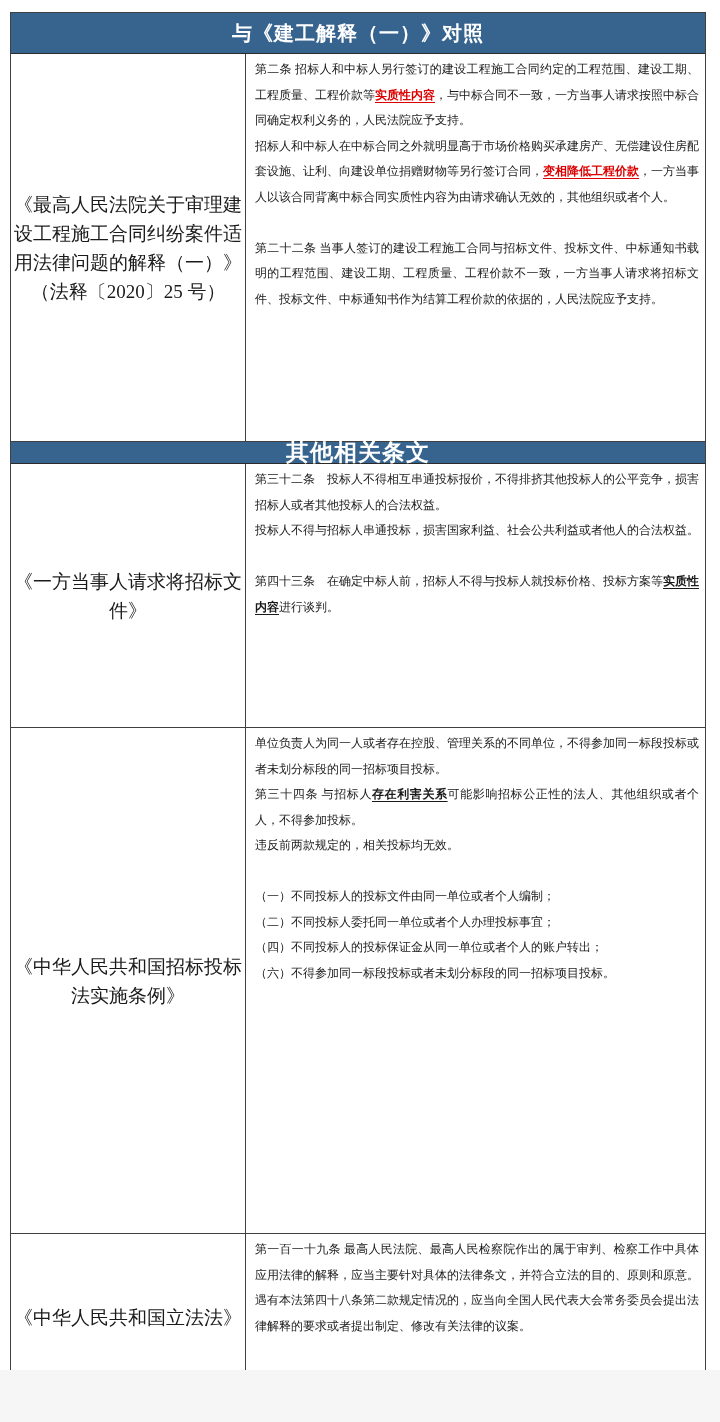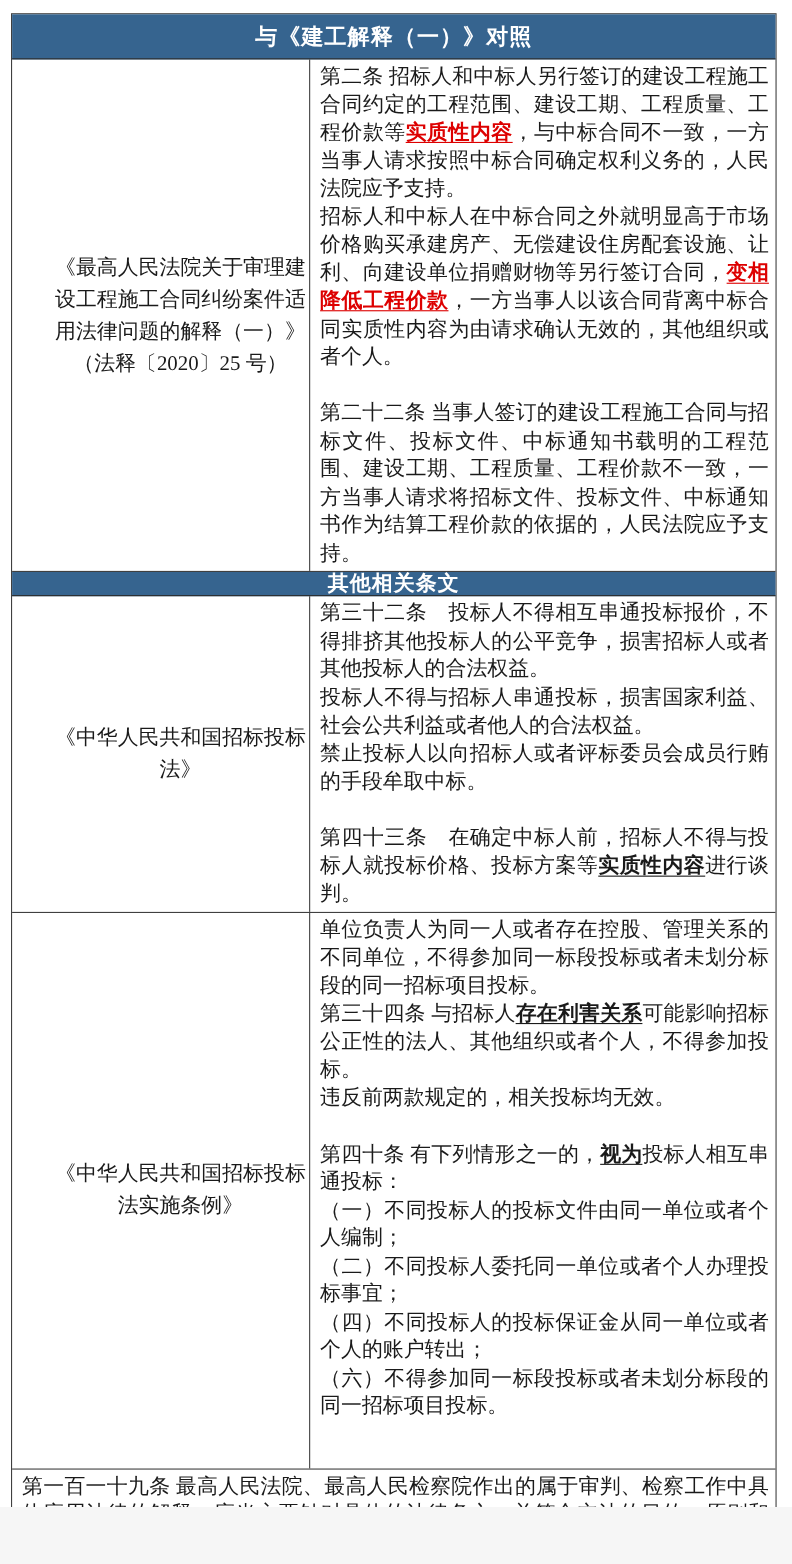--- a/index.html
+++ b/index.html
@@ -23,40 +23,40 @@
     color:var(--hdr-fg,#ffffff);
     font-weight:bold;text-align:center;
     border-bottom:1px solid #2b2b2b;
     letter-spacing:1px;
   }
   .hbar-lg{
     height:40px;display:flex;align-items:center;justify-content:center;
     font-size:20px;
   }
   .hbar-sm{
-    height:21px;line-height:21px;font-size:19px;
+    height:21px;line-height:21px;font-size:23px;
   }
   .trow{
     display:flex;align-items:stretch;
     border-bottom:1px solid var(--border,#404040);
     box-sizing:border-box;
   }
   .trow:last-child{border-bottom:none;}
   .cell-left{
     width:235px;flex:0 0 235px;box-sizing:border-box;
     border-right:1px solid var(--border,#404040);
     display:flex;align-items:center;justify-content:center;
     text-align:center;
     padding:4px 3px;
-    font-size:19px;line-height:29px;margin-left:36px;
+    font-size:19px;line-height:29px;
   }
   .cell-right{
     flex:1 1 auto;box-sizing:border-box;
     padding:3px 6px 3px 9px;
-    font-size:19px;line-height:25.5px;
+    font-size:12px;line-height:25.5px;
   }
   .row-0{min-height:388px;}
   .row-1{min-height:264px;}
   .row-2{min-height:506px;}
   .row-3{min-height:166px;}
   .para{margin:0;text-align:justify;text-justify:inter-ideograph;}
   .para.blank{height:25.5px;}
   .seg-red{
     color:var(--red,#dd0000);font-weight:bold;
     text-decoration:underline;
@@ -84,45 +84,46 @@
         <div class="cell-right">
           <div class="para"><span>第二条 招标人和中标人另行签订的建设工程施工合同约定的工程范围、建设工期、工程质量、工程价款等</span><span class="seg-red">实质性内容</span><span>，与中标合同不一致，一方当事人请求按照中标合同确定权利义务的，人民法院应予支持。</span></div>
           <div class="para"><span>招标人和中标人在中标合同之外就明显高于市场价格购买承建房产、无偿建设住房配套设施、让利、向建设单位捐赠财物等另行签订合同，</span><span class="seg-red">变相降低工程价款</span><span>，一方当事人以该合同背离中标合同实质性内容为由请求确认无效的，其他组织或者个人。</span></div>
           <div class="para blank">&nbsp;</div>
           <div class="para"><span>第二十二条 当事人签订的建设工程施工合同与招标文件、投标文件、中标通知书载明的工程范围、建设工期、工程质量、工程价款不一致，一方当事人请求将招标文件、投标文件、中标通知书作为结算工程价款的依据的，人民法院应予支持。</span></div>
         </div>
       </div>
       <div class="hbar hbar-sm"><span>其他相关条文</span></div>
       <div class="trow row-1">
         <div class="cell-left">
-          <div>《中华人民共和国招标投标法》</div>
+          <div>《一方当事人请求将招标文件》</div>
         </div>
         <div class="cell-right">
           <div class="para"><span>第三十二条　投标人不得相互串通投标报价，不得排挤其他投标人的公平竞争，损害招标人或者其他投标人的合法权益。</span></div>
           <div class="para"><span>投标人不得与招标人串通投标，损害国家利益、社会公共利益或者他人的合法权益。</span></div>
-          <div class="para"><span>禁止投标人以向招标人或者评标委员会成员行贿的手段牟取中标。</span></div>
           <div class="para blank">&nbsp;</div>
           <div class="para"><span>第四十三条　在确定中标人前，招标人不得与投标人就投标价格、投标方案等</span><span class="seg-bu">实质性内容</span><span>进行谈判。</span></div>
         </div>
       </div>
       <div class="trow row-2">
         <div class="cell-left">
           <div>《中华人民共和国招标投标法实施条例》</div>
         </div>
         <div class="cell-right">
           <div class="para"><span>单位负责人为同一人或者存在控股、管理关系的不同单位，不得参加同一标段投标或者未划分标段的同一招标项目投标。</span></div>
           <div class="para"><span>第三十四条 与招标人</span><span class="seg-bu">存在利害关系</span><span>可能影响招标公正性的法人、其他组织或者个人，不得参加投标。</span></div>
           <div class="para"><span>违反前两款规定的，相关投标均无效。</span></div>
           <div class="para blank">&nbsp;</div>
-          <div class="para"><span>第四十条 有下列情形之一的，</span><span class="seg-bu">视为</span><span>投标人相互串通投标：</span></div>
           <div class="para"><span>（一）不同投标人的投标文件由同一单位或者个人编制；</span></div>
           <div class="para"><span>（二）不同投标人委托同一单位或者个人办理投标事宜；</span></div>
           <div class="para"><span>（四）不同投标人的投标保证金从同一单位或者个人的账户转出；</span></div>
           <div class="para"><span>（六）不得参加同一标段投标或者未划分标段的同一招标项目投标。</span></div>
         </div>
       </div>
       <div class="trow row-3">
+        <div class="cell-left">
+          <div>《中华人民共和国立法法》</div>
+        </div>
         <div class="cell-right">
           <div class="para"><span>第一百一十九条 最高人民法院、最高人民检察院作出的属于审判、检察工作中具体应用法律的解释，应当主要针对具体的法律条文，并符合立法的目的、原则和原意。遇有本法第四十八条第二款规定情况的，应当向全国人民代表大会常务委员会提出法律解释的要求或者提出制定、修改有关法律的议案。</span></div>
         </div>
       </div>
     </div>
 </div>
 
 </body></html>

